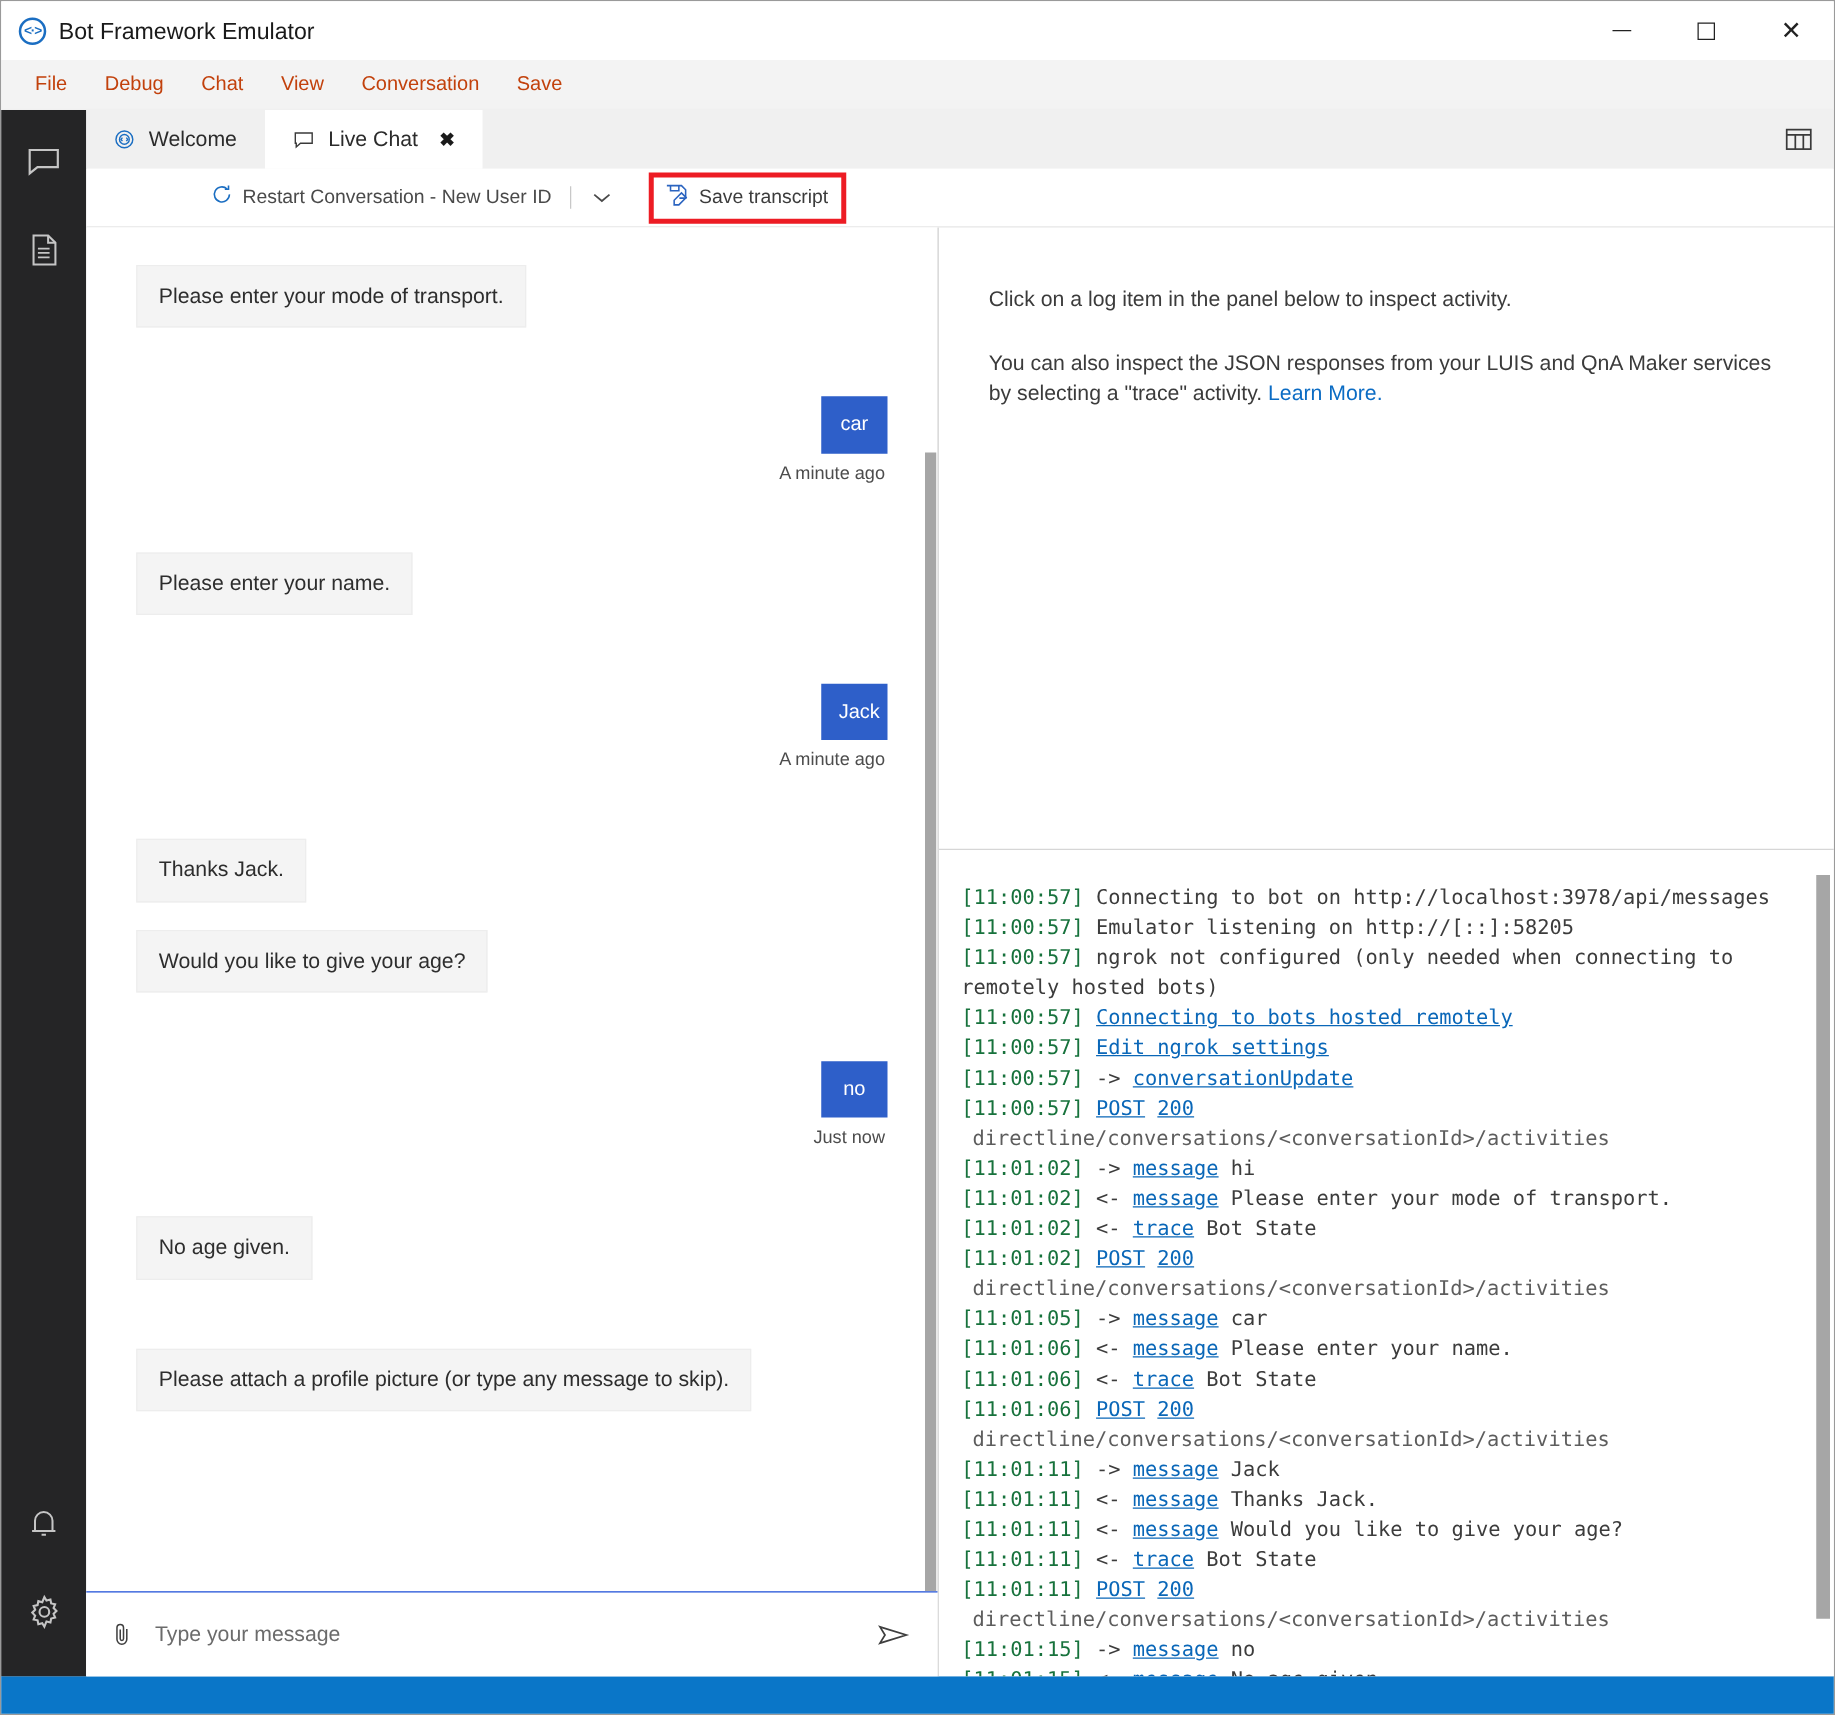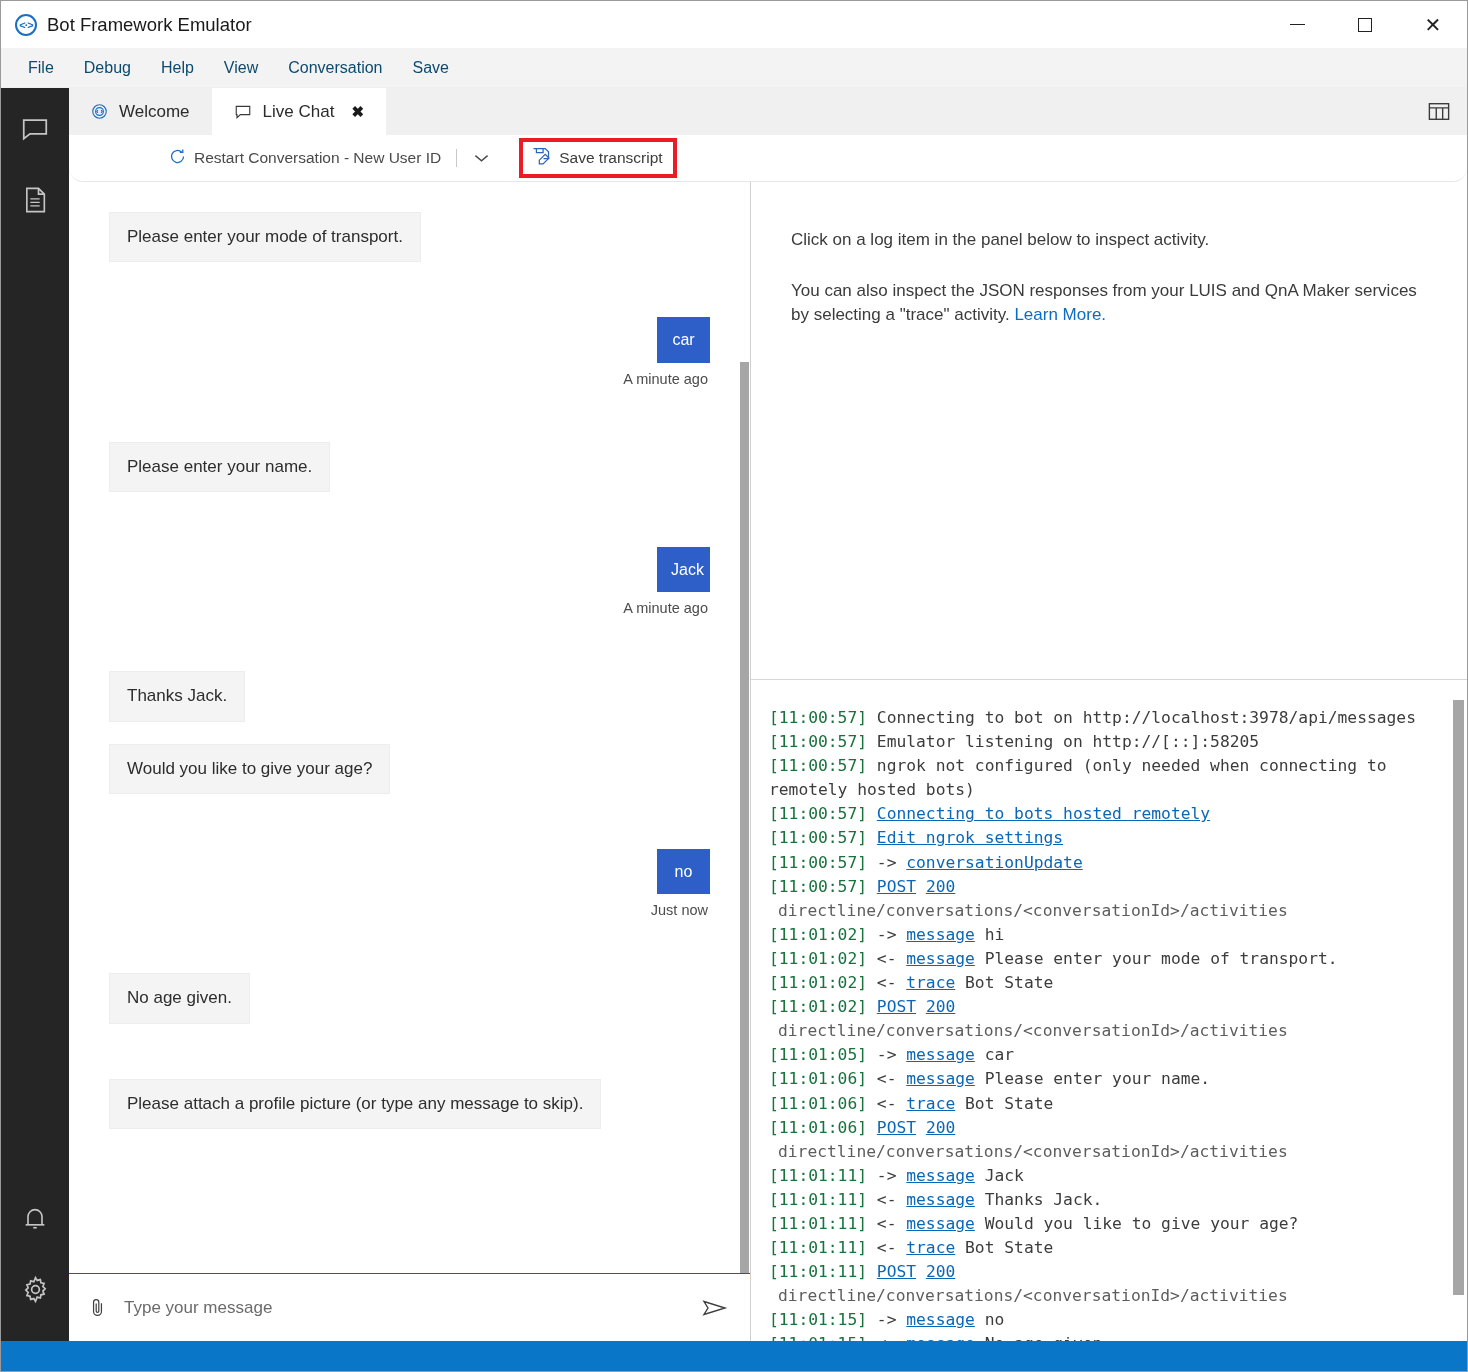--- a/index.html
+++ b/index.html
@@ -49,21 +49,21 @@
 
   
   .menubar {
     height: 40px; flex: 0 0 40px;
     background: #f3f3f3;
     display: flex; align-items: center;
     padding-left: 14px;
     border-bottom: 1px solid #f0f0f0;
   }
   .menu-item {
-    font-size: 16px; color: #0c4a6e;
+    font-size: 16px; color: #c2410c;
     padding: 4px 13px; margin-right: 4px;
     cursor: default;
   }
 
   
   .body-row { flex: 1 1 auto; display: flex; min-height: 0; position: relative; }
 
   
   .rail {
     width: 68px; flex: 0 0 68px;
@@ -106,21 +106,20 @@
   }
 
   
   .toolbar {
     height: 47px; flex: 0 0 47px;
     background: #ffffff;
     display: flex; align-items: center;
     padding-left: 96px; gap: 0;
     border-bottom: 1px solid #e6e6e6;
     position: relative;
-    border-radius: 14px;
   }
   .tb-restart {
     display: flex; align-items: center; gap: 8px;
     font-size: 15.5px; color: #4a4a4a; padding: 5px 4px;
   }
   .tb-sep { width: 1px; height: 18px; background: #c8c8c8; margin: 0 11px; }
   .tb-caret { color: #4a4a4a; display: flex; align-items: center; padding: 0 6px; }
   .tb-save-wrap {
     margin-left: 24px;
     border: 4px solid #ed1c24;
@@ -238,21 +237,21 @@
         </div>
       <div class="win-btn">
           <span class="glyph-close">✕</span>
         </div>
     </div>
   </div>
 
   <div class="menubar">
     <div class="menu-item">File</div>
     <div class="menu-item">Debug</div>
-    <div class="menu-item">Help</div>
+    <div class="menu-item">Chat</div>
     <div class="menu-item">View</div>
     <div class="menu-item">Conversation</div>
     <div class="menu-item">Save</div>
   </div>
 
   <div class="body-row">
 
     <div class="rail">
       <div class="rail-group">
         <div class="rail-icon">

